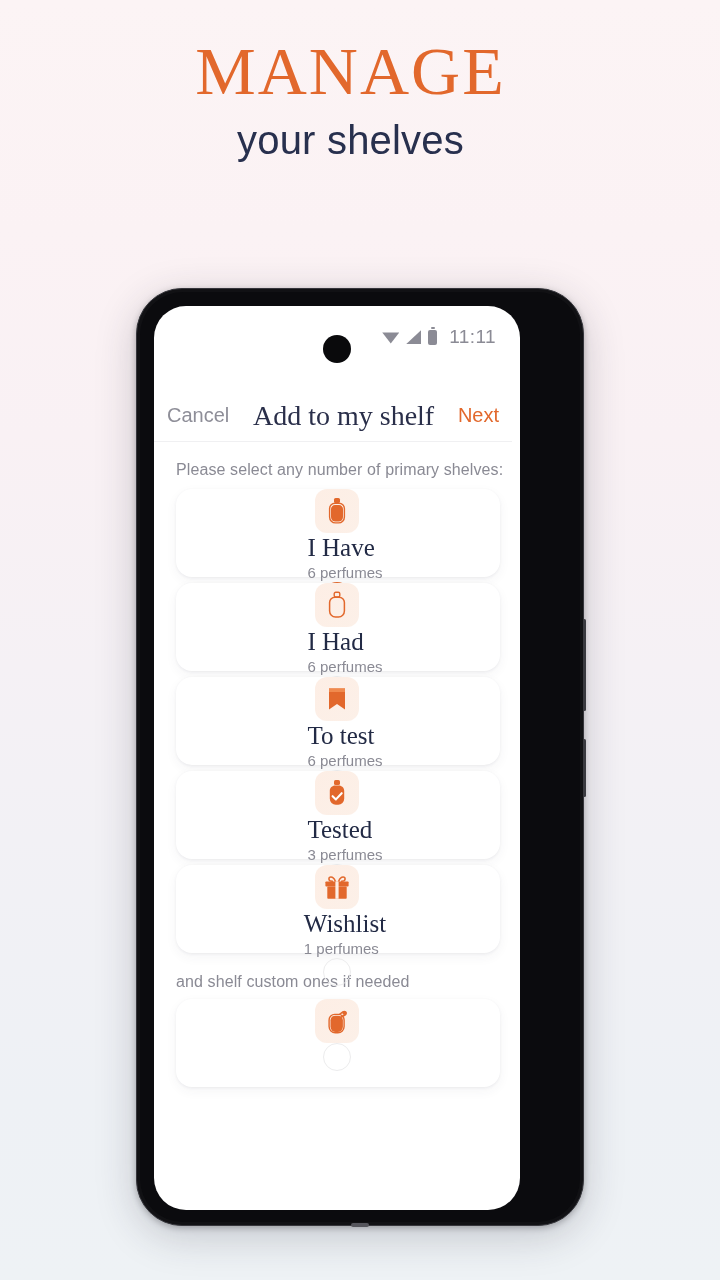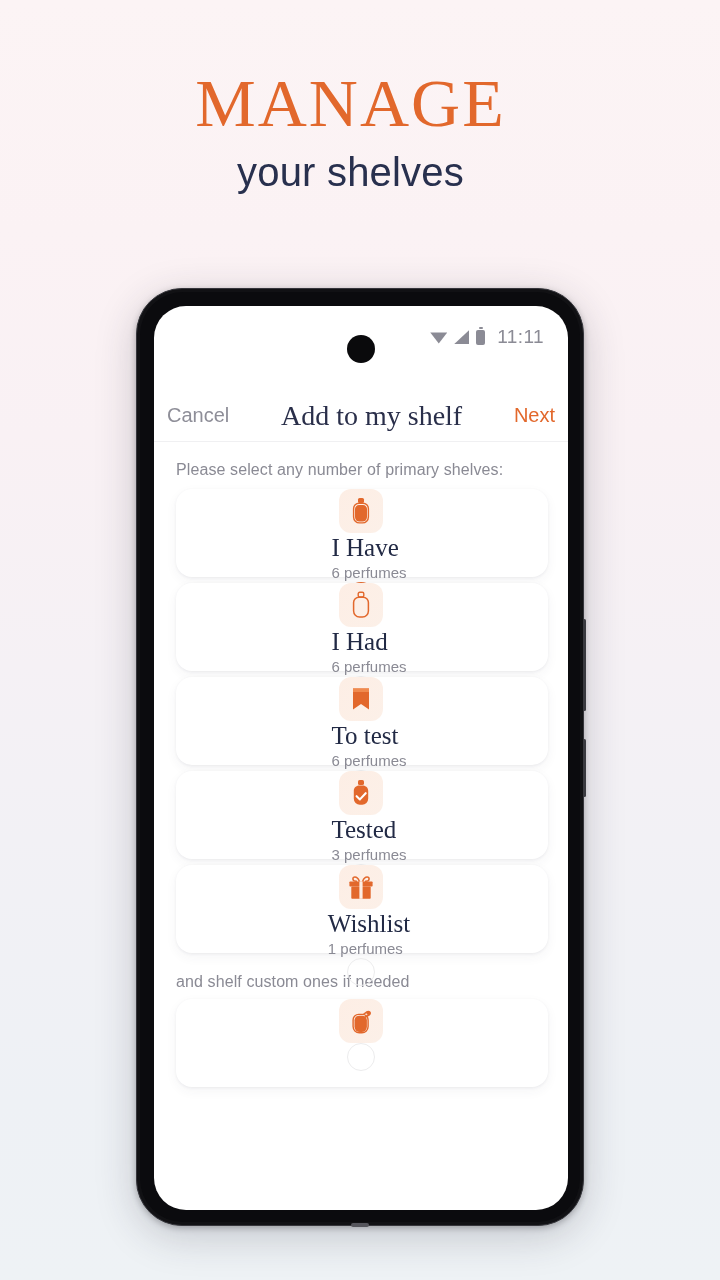--- a/index.html
+++ b/index.html
@@ -16,21 +16,21 @@
         #f5f1f5 52%,
         #f1f1f5 70%,
         #eef1f5 86%,
         #eef2f5 100%);
     position: relative;
   }
 
   
   .headline-wrap {
     position: absolute;
-    top: 64px;
+    top: 32px;
     left: 0;
     width: 701px;
     text-align: center;
   }
   .headline-main {
     font-family: "Liberation Serif", serif;
     font-size: 68px;
     line-height: 78px;
     letter-spacing: 2px;
     color: #e2682c;
@@ -61,21 +61,21 @@
   .phone-inner-ring {
     position: absolute;
     inset: 3px;
     border-radius: 43px;
     background: #0b0b0e;
   }
   .screen {
     position: absolute;
     left: 17px;
     top: 17px;
-    width: 414px;
+    width: 366px;
     height: 904px;
     background: #ffffff;
     border-radius: 32px;
     overflow: hidden;
   }
   .punch-hole {
     position: absolute;
     left: 50%;
     transform: translateX(-50%);
     top: 29px;
@@ -148,21 +148,21 @@
     width: 4px; height: 2px;
     background: #8b8b95;
     border-radius: 1px;
   }
 
   
   .navbar {
     position: absolute;
     top: 84px;
     left: 0;
-    right: 0;
+    right: 8px;
     height: 52px;
     display: flex;
     align-items: center;
     padding: 0 13px;
     border-bottom: 1px solid #f0f0f2;
   }
   .nav-cancel {
     font-size: 20px;
     color: #8e8e98;
     font-family: "Liberation Sans", sans-serif;

